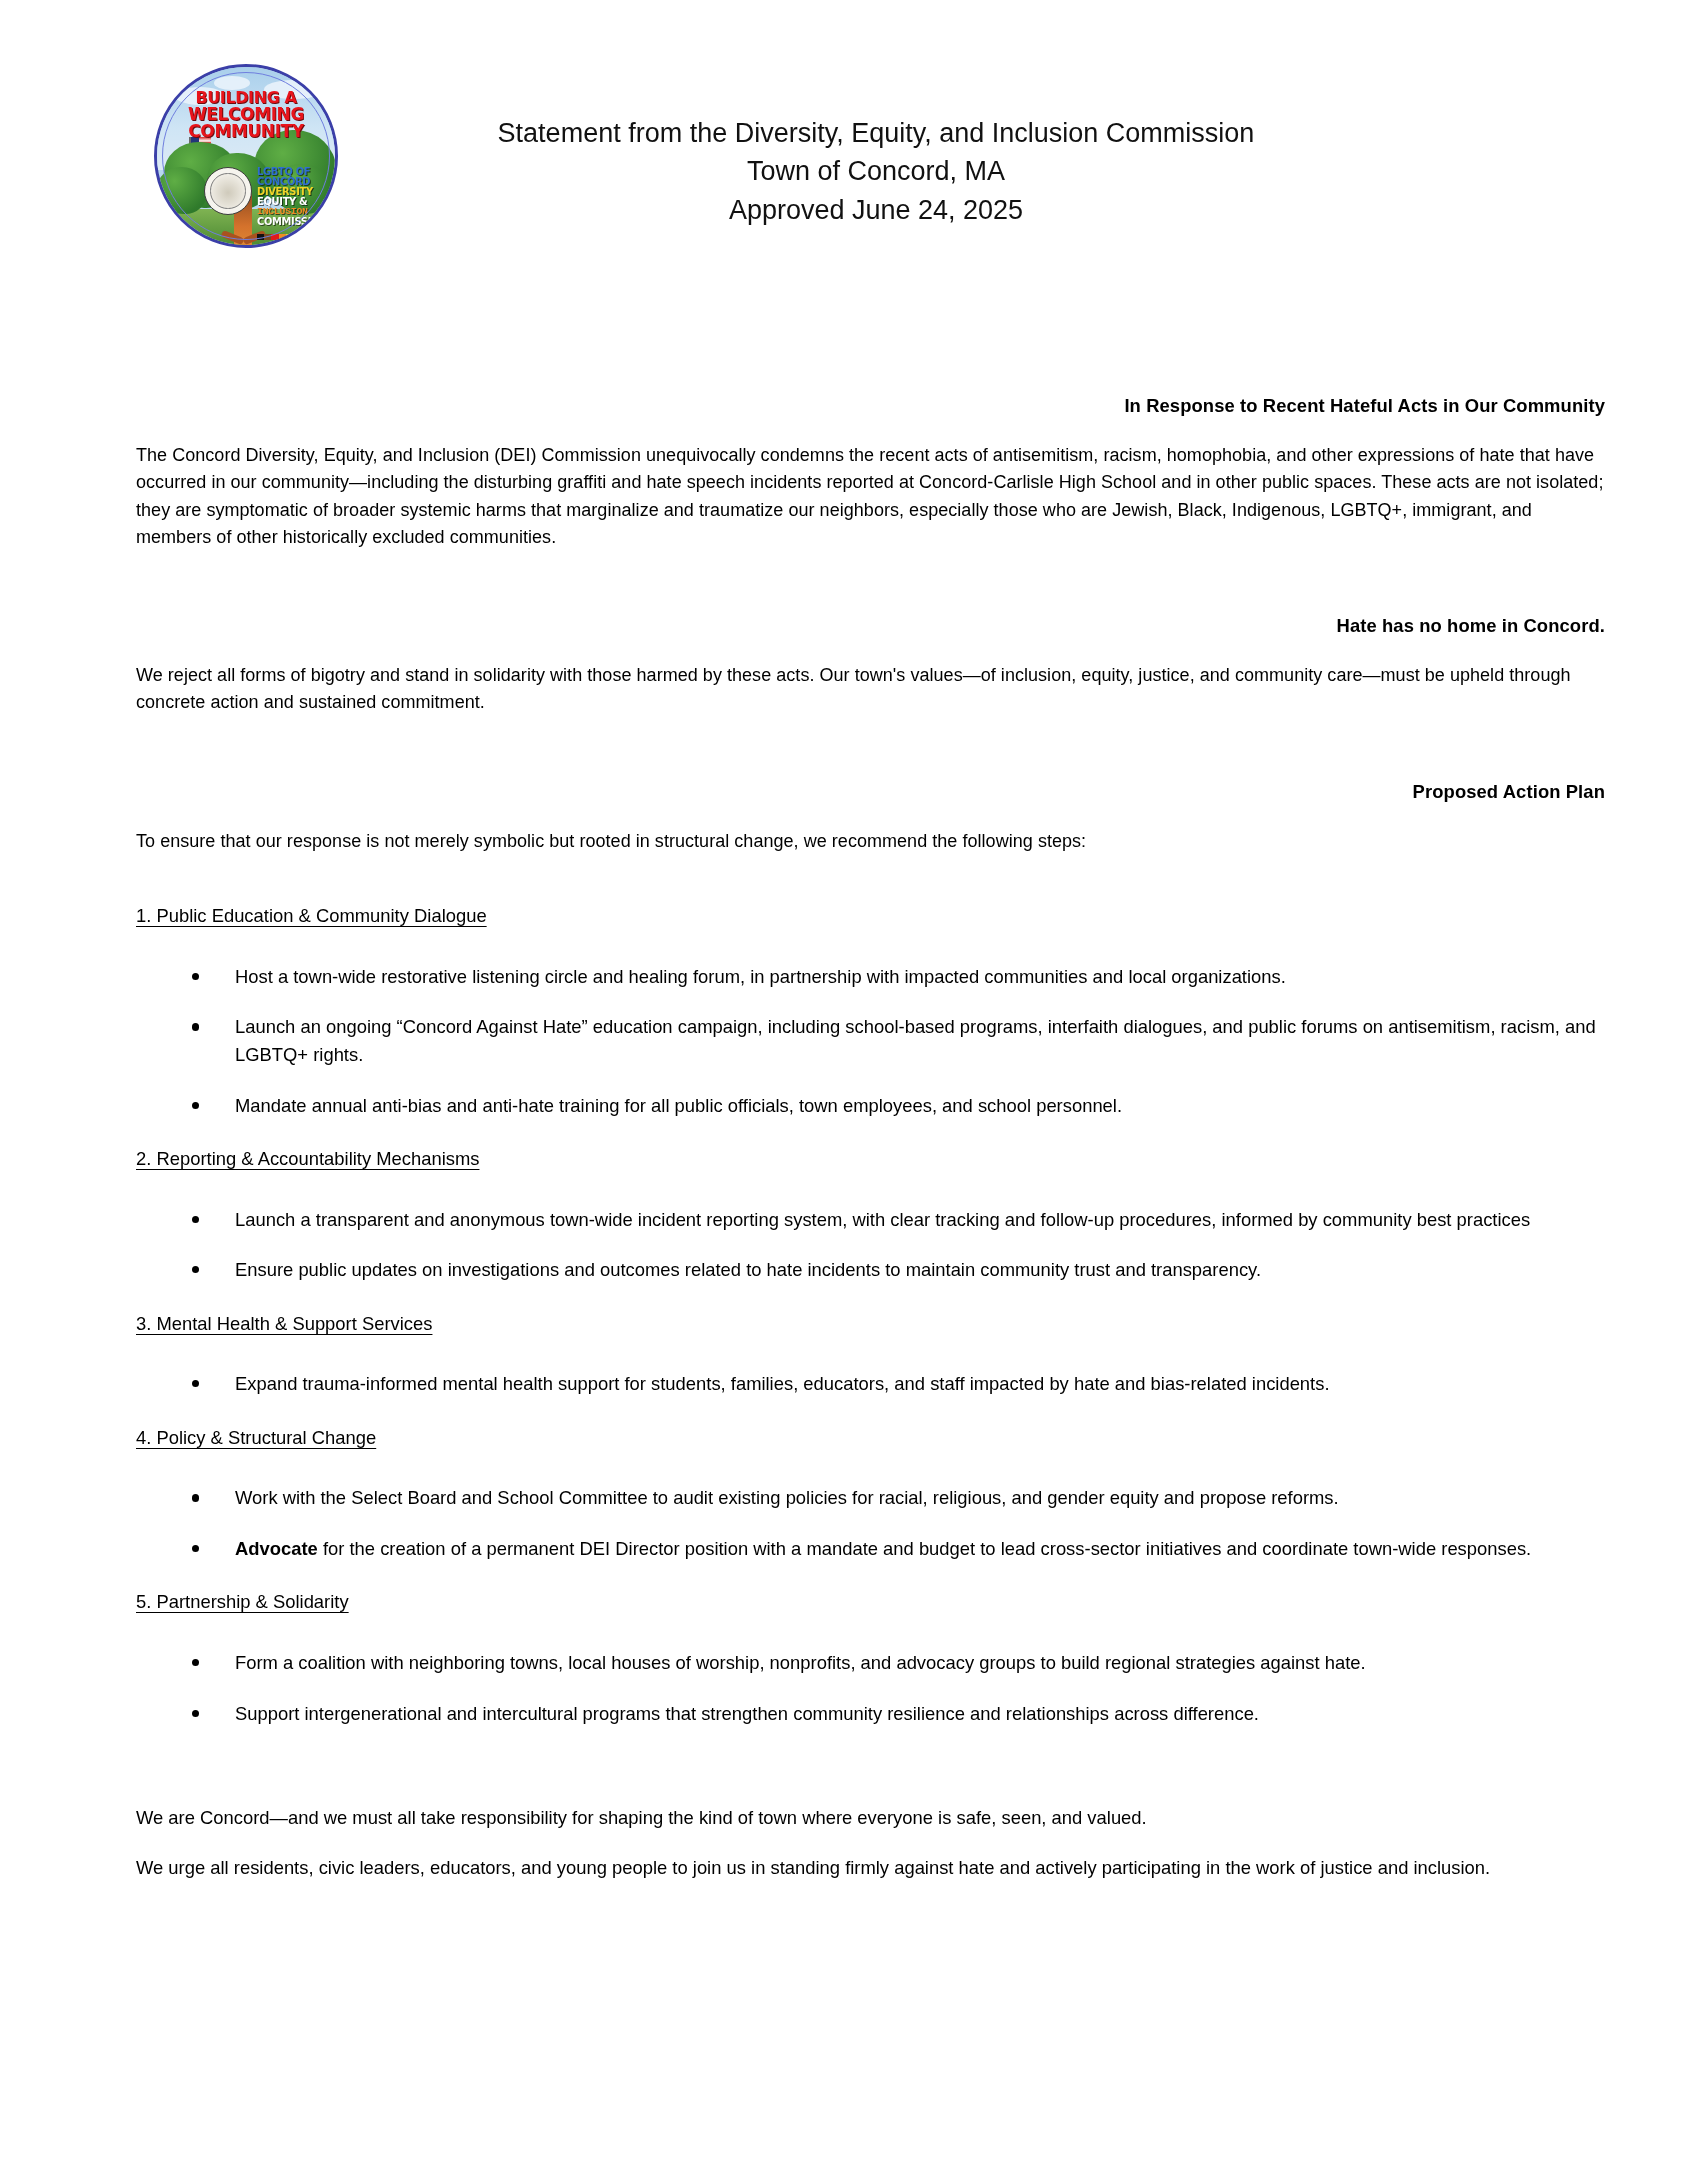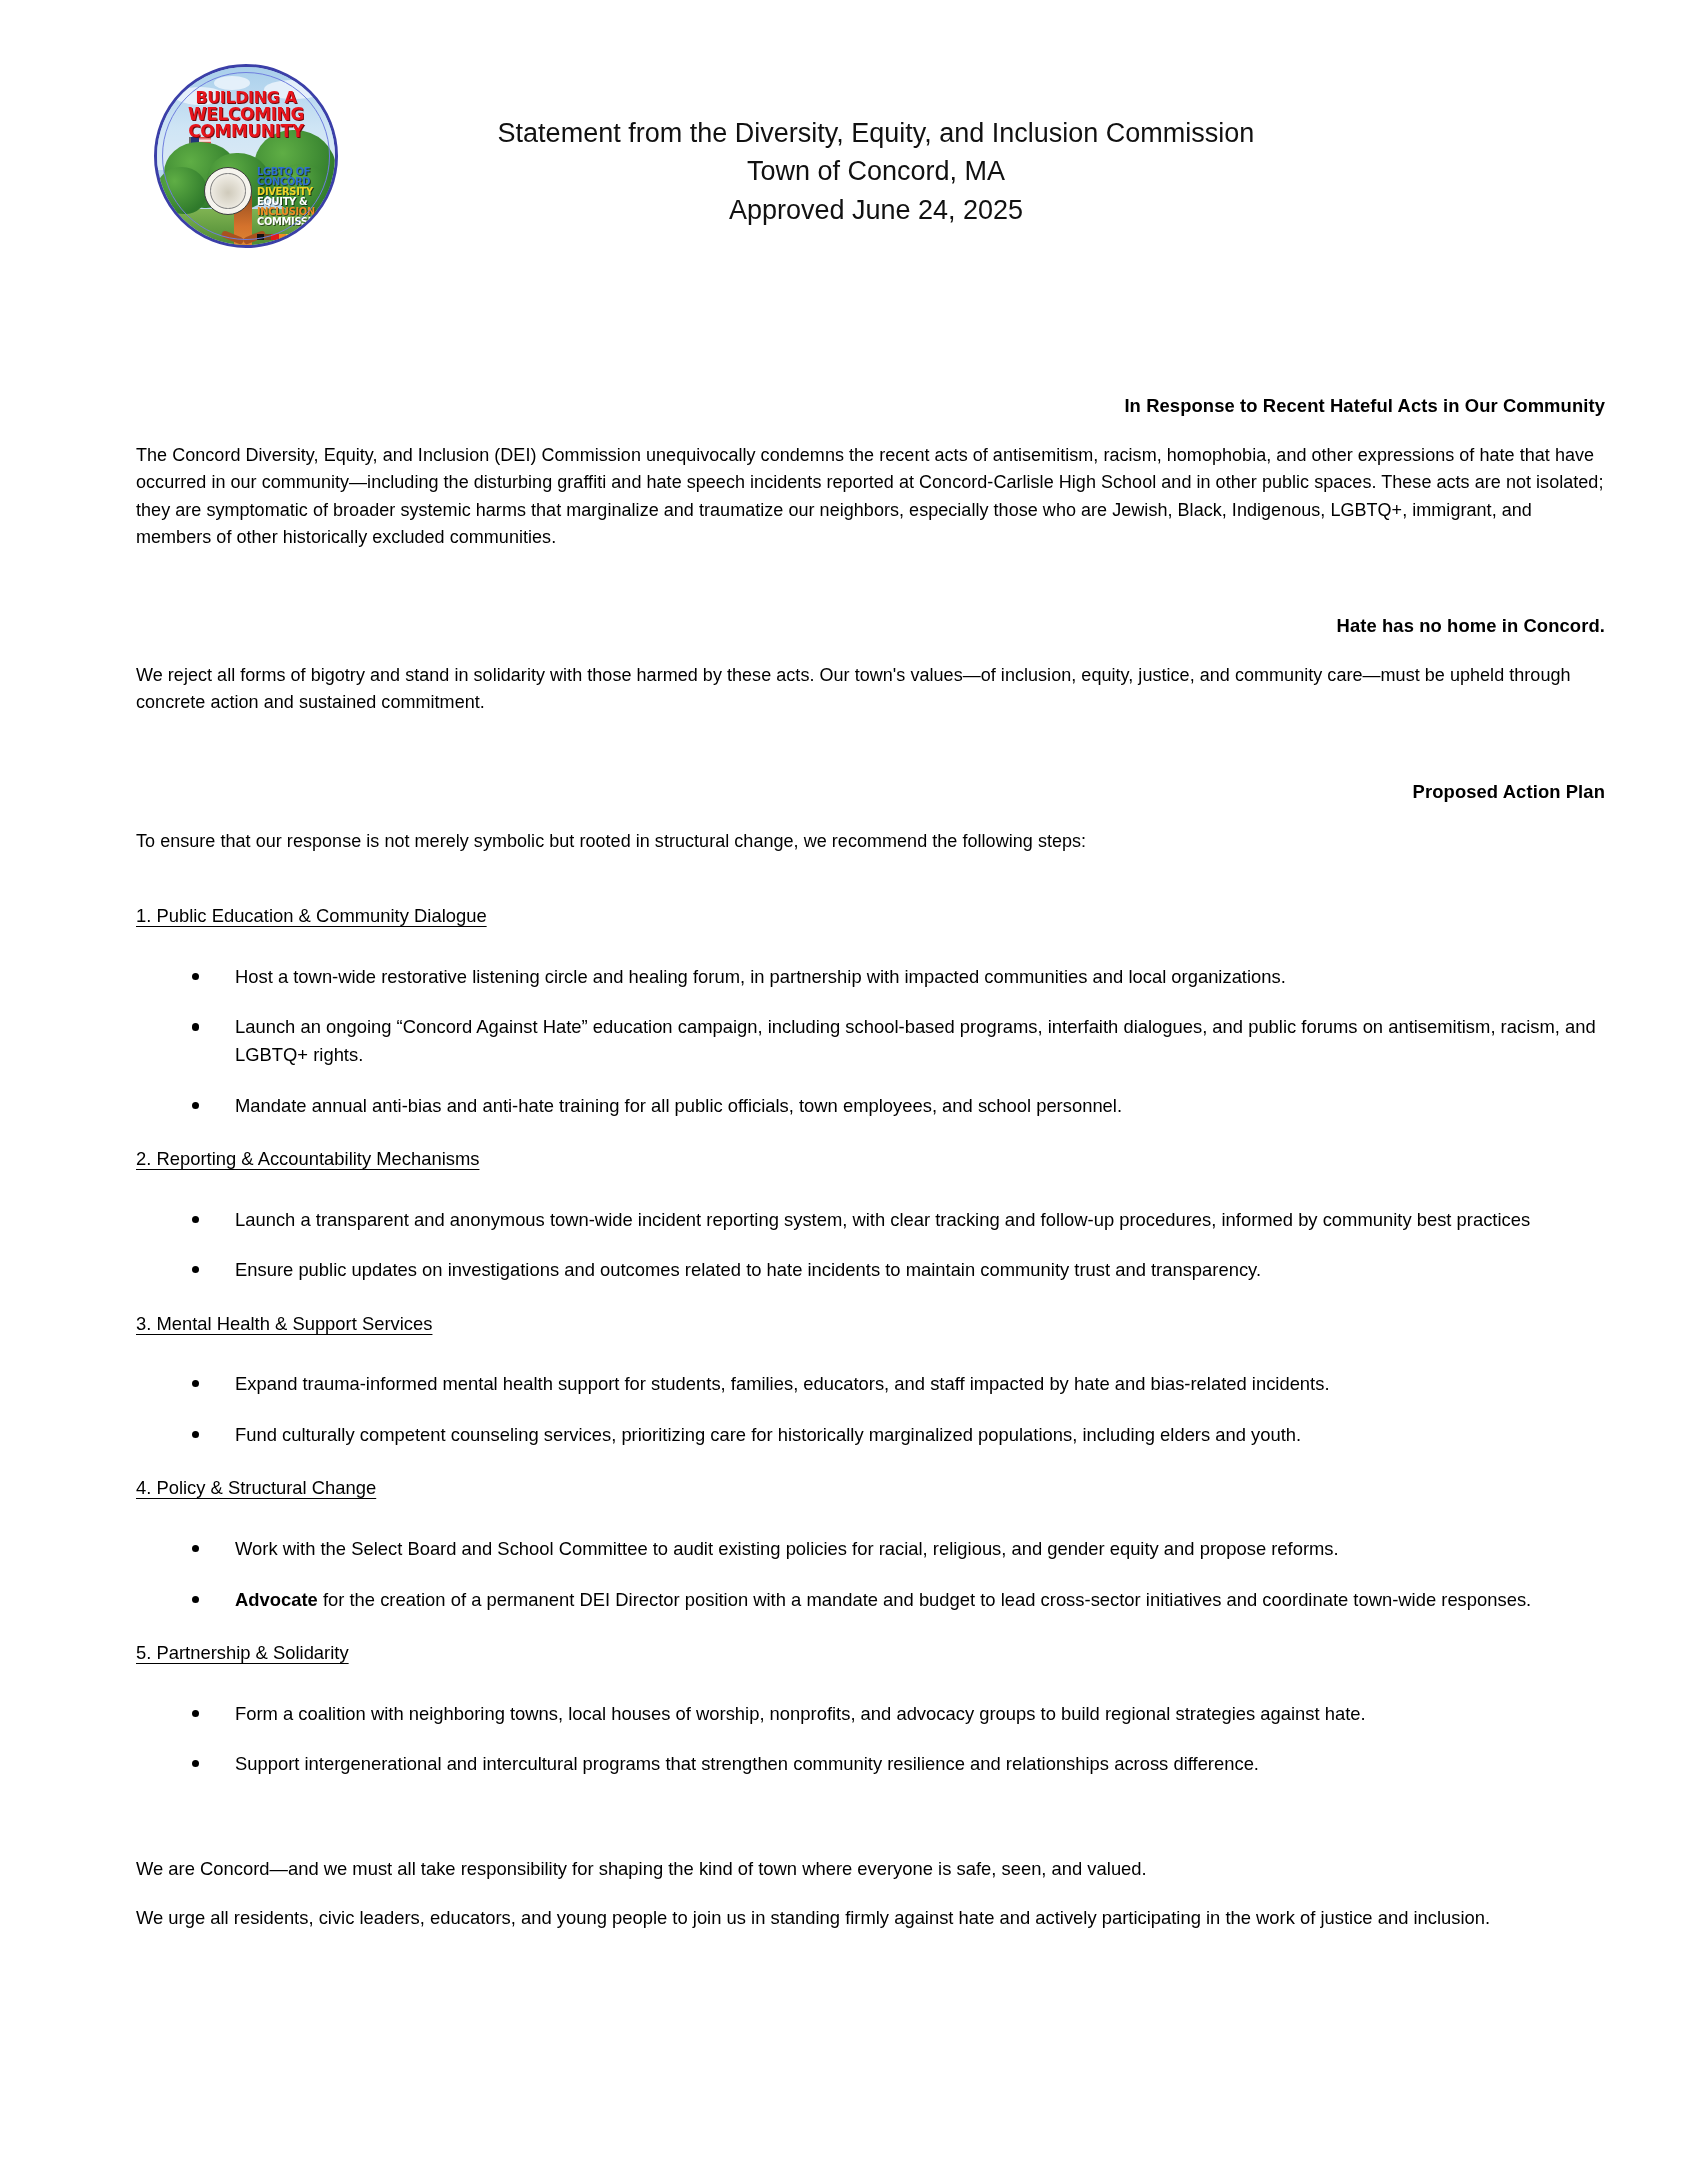--- a/index.html
+++ b/index.html
@@ -169,21 +169,21 @@
     font-weight: bold;
     font-size: 9.9px;
     line-height: 1.02;
     letter-spacing: -0.3px;
     text-shadow: 0.9px 0.9px 0 rgba(0,0,0,.6);
   }
   .sw-1 { color: #2f6fd0; }
   .sw-2 { color: #2f6fd0; }
   .sw-3 { color: #f1d428; }
   .sw-4 { color: #ffffff; }
-  .sw-5 { color: #f08b24; }
+  .sw-5 { color: #f08b24; font-family: Liberation Mono, monospace; }
   .sw-6 { color: #ffffff; }
   .rainbow {
     position: absolute;
     left: 100px; top: 167px;
     width: 72px; height: 6.3px;
     z-index: 5;
     display: flex;
   }
   .rainbow i { flex: 1; height: 100%; display: block; }
 
@@ -368,21 +368,20 @@
       <li><span class="dot"></span><span>Ensure public updates on investigations and outcomes related to hate incidents to maintain community trust and transparency.</span></li>
     </ul>
 
     <div class="gap-sm"></div>
 
     <div class="sub-heading-row">
       <span class="sub-heading">3. Mental Health &amp; Support Services</span>
     </div>
     <ul class="bullets">
       <li><span class="dot"></span><span>Expand trauma-informed mental health support for students, families, educators, and staff impacted by hate and bias-related incidents.</span></li>
-      <li><span class="dot"></span><span>Fund culturally competent counseling services, prioritizing care for historically marginalized populations, including elders and youth.</span></li>
     </ul>
 
     <div class="gap-sm"></div>
 
     <div class="sub-heading-row">
       <span class="sub-heading">4. Policy &amp; Structural Change</span>
     </div>
     <ul class="bullets">
       <li><span class="dot"></span><span>Work with the Select Board and School Committee to audit existing policies for racial, religious, and gender equity and propose reforms.</span></li>
       <li><span class="dot"></span><span class="b">Advocate</span><span> for the creation of a permanent DEI Director position with a mandate and budget to lead cross-sector initiatives and coordinate town-wide responses.</span></li>

